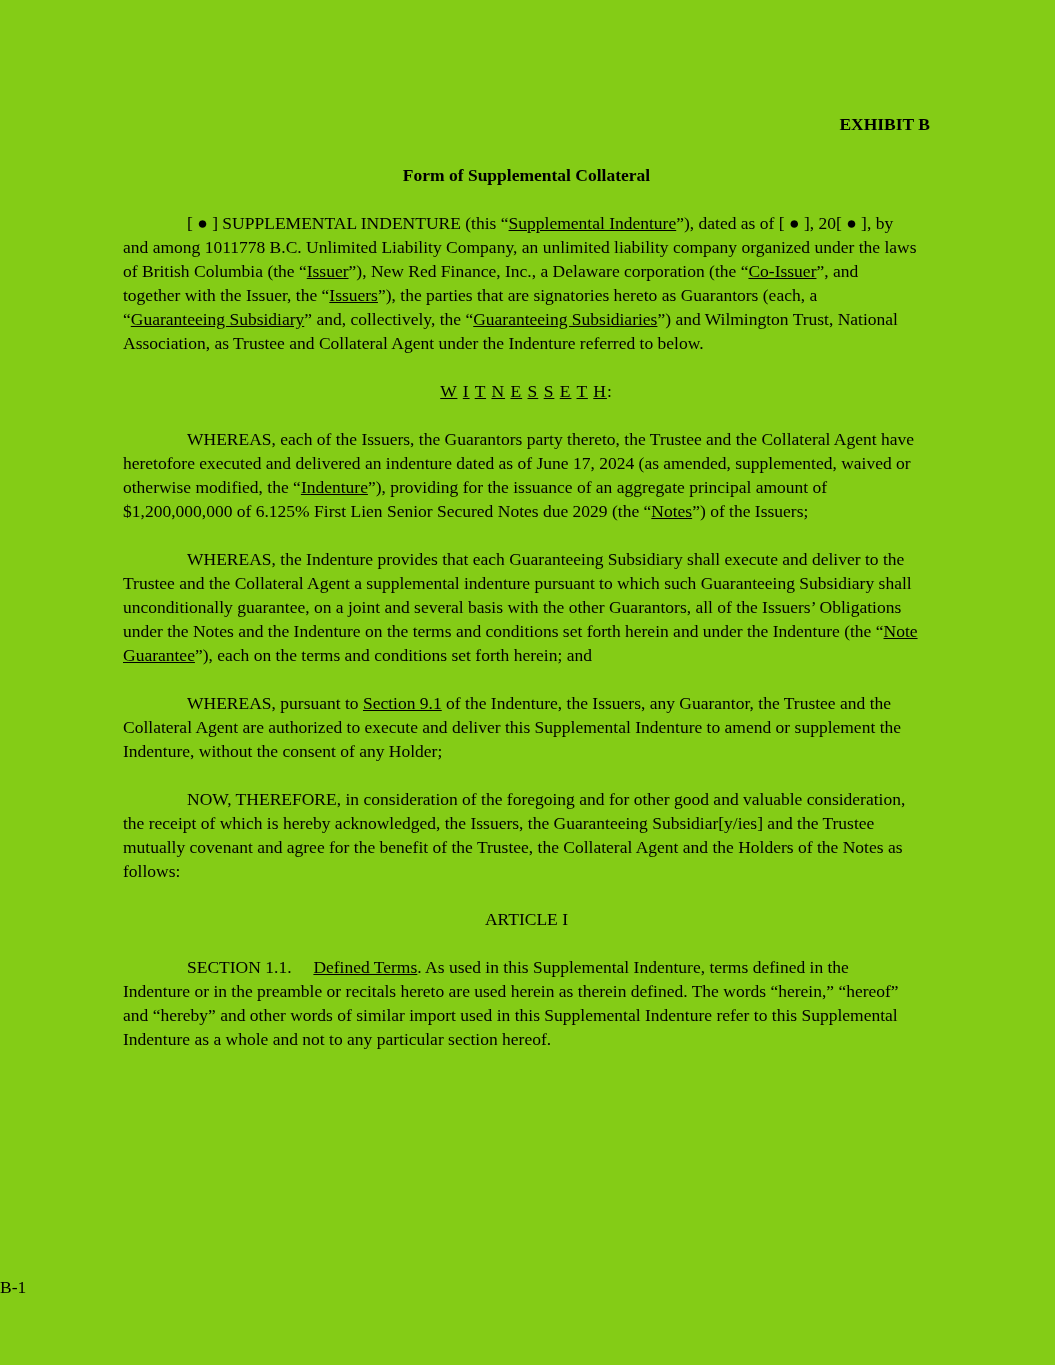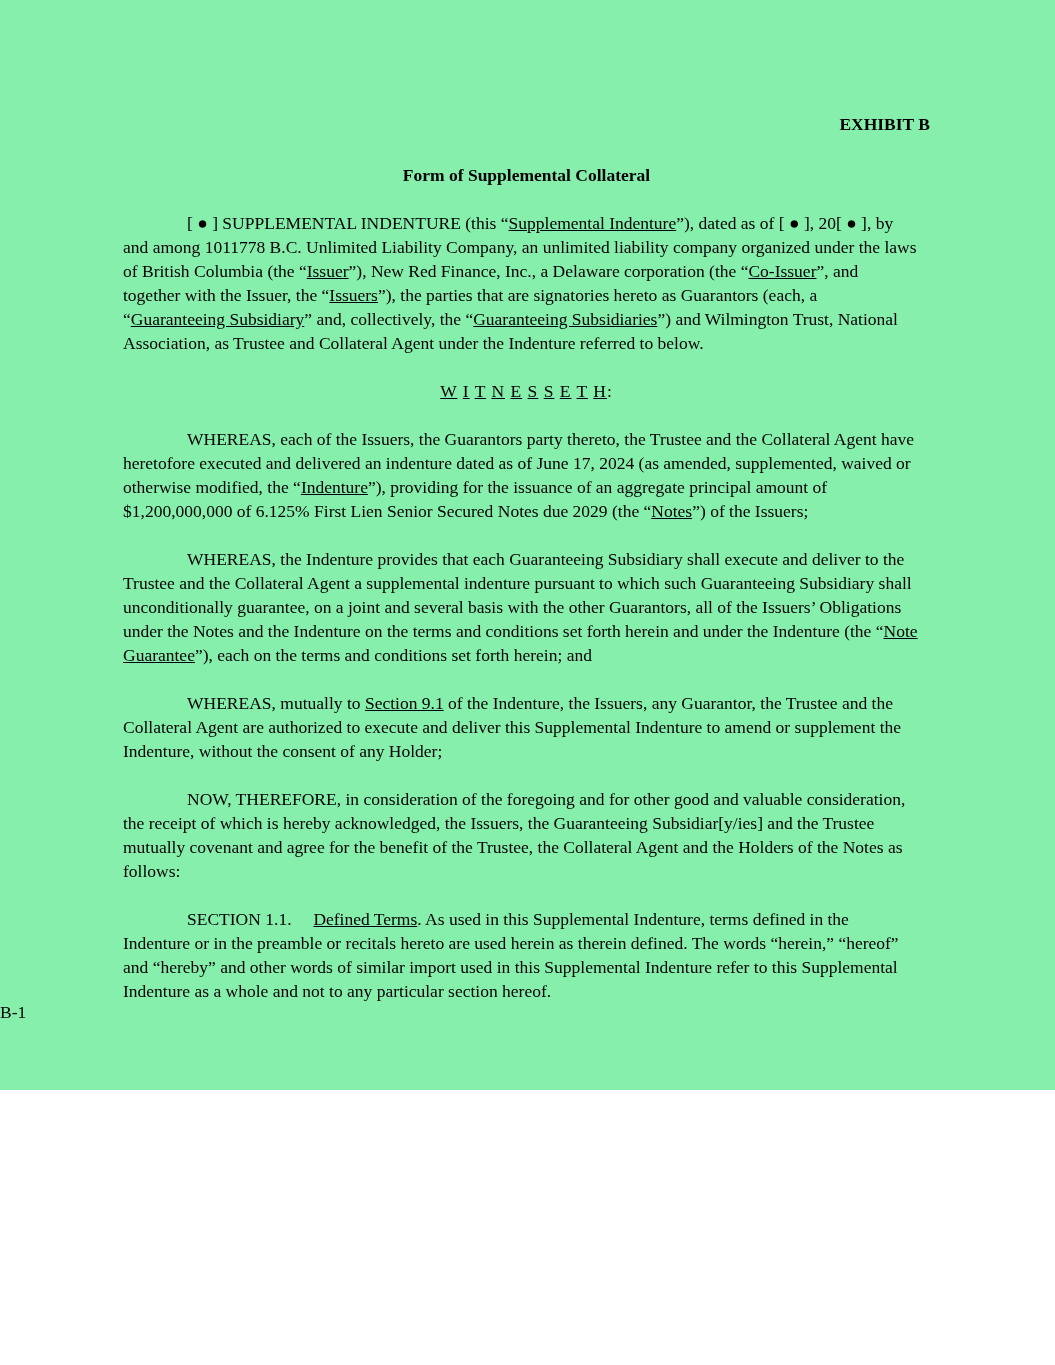--- a/index.html
+++ b/index.html
@@ -3,23 +3,23 @@
 <meta charset="utf-8">
 <style>
   html, body {
     margin: 0;
     padding: 0;
     background: #ffffff;
   }
   .page {
     position: relative;
     width: 1055px;
-    height: 1090px;
+    height: 1365px;
     box-sizing: border-box;
-    background: #86efac;
+    background: #84cc16;
     color: #000000;
     font-family: "Liberation Serif", "DejaVu Serif", serif;
     font-size: 17.5px;
     line-height: 24px;
     padding: 112px 125px 0 123px;
     overflow: hidden;
   }
   .exhibit {
     text-align: right;
     font-weight: bold;
@@ -63,23 +63,24 @@
   <div class="doc-title">Form of Supplemental Collateral</div>
 
   <p class="para"><span>[ ● ] SUPPLEMENTAL INDENTURE (this “</span><span data-u="1">Supplemental Indenture</span><span>”), dated as of [ ● ], 20[ ● ], by and among 1011778 B.C. Unlimited Liability Company, an unlimited liability company organized under the laws of British Columbia (the “</span><span data-u="1">Issuer</span><span>”), New Red Finance, Inc., a Delaware corporation (the “</span><span data-u="1">Co-Issuer</span><span>”, and together with the Issuer, the “</span><span data-u="1">Issuers</span><span>”), the parties that are signatories hereto as Guarantors (each, a “</span><span data-u="1">Guaranteeing Subsidiary</span><span>” and, collectively, the “</span><span data-u="1">Guaranteeing Subsidiaries</span><span>”) and Wilmington Trust, National Association, as Trustee and Collateral Agent under the Indenture referred to below.</span></p>
 
   <p class="center-line witness"><span data-u="1">W</span><span> </span><span data-u="1">I</span><span> </span><span data-u="1">T</span><span> </span><span data-u="1">N</span><span> </span><span data-u="1">E</span><span> </span><span data-u="1">S</span><span> </span><span data-u="1">S</span><span> </span><span data-u="1">E</span><span> </span><span data-u="1">T</span><span> </span><span data-u="1">H</span><span>:</span></p>
 
   <p class="para"><span>WHEREAS, each of the Issuers, the Guarantors party thereto, the Trustee and the Collateral Agent have heretofore executed and delivered an indenture dated as of June 17, 2024 (as amended, supplemented, waived or otherwise modified, the “</span><span data-u="1">Indenture</span><span>”), providing for the issuance of an aggregate principal amount of $1,200,000,000 of 6.125% First Lien Senior Secured Notes due 2029 (the “</span><span data-u="1">Notes</span><span>”) of the Issuers;</span></p>
 
   <p class="para"><span>WHEREAS, the Indenture provides that each Guaranteeing Subsidiary shall execute and deliver to the Trustee and the Collateral Agent a supplemental indenture pursuant to which such Guaranteeing Subsidiary shall unconditionally guarantee, on a joint and several basis with the other Guarantors, all of the Issuers’ Obligations under the Notes and the Indenture on the terms and conditions set forth herein and under the Indenture (the “</span><span data-u="1">Note Guarantee</span><span>”), each on the terms and conditions set forth herein; and</span></p>
 
-  <p class="para"><span>WHEREAS, mutually to </span><span data-u="1">Section 9.1</span><span> of the Indenture, the Issuers, any Guarantor, the Trustee and the Collateral Agent are authorized to execute and deliver this Supplemental Indenture to amend or supplement the Indenture, without the consent of any Holder;</span></p>
+  <p class="para"><span>WHEREAS, pursuant to </span><span data-u="1">Section 9.1</span><span> of the Indenture, the Issuers, any Guarantor, the Trustee and the Collateral Agent are authorized to execute and deliver this Supplemental Indenture to amend or supplement the Indenture, without the consent of any Holder;</span></p>
 
   <p class="para"><span>NOW, THEREFORE, in consideration of the foregoing and for other good and valuable consideration, the receipt of which is hereby acknowledged, the Issuers, the Guaranteeing Subsidiar[y/ies] and the Trustee mutually covenant and agree for the benefit of the Trustee, the Collateral Agent and the Holders of the Notes as follows:</span></p>
 
+  <p class="center-line">ARTICLE I</p>
 
 
   <p class="para"><span>SECTION 1.1.&nbsp;&nbsp;&nbsp;&nbsp; </span><span data-u="1">Defined Terms</span><span>. As used in this Supplemental Indenture, terms defined in the Indenture or in the preamble or recitals hereto are used herein as therein defined. The words “herein,” “hereof” and “hereby” and other words of similar import used in this Supplemental Indenture refer to this Supplemental Indenture as a whole and not to any particular section hereof.</span></p>
 
   <div class="footer-pagenum">B-1</div>
 
 </div>
 
 </body></html>

